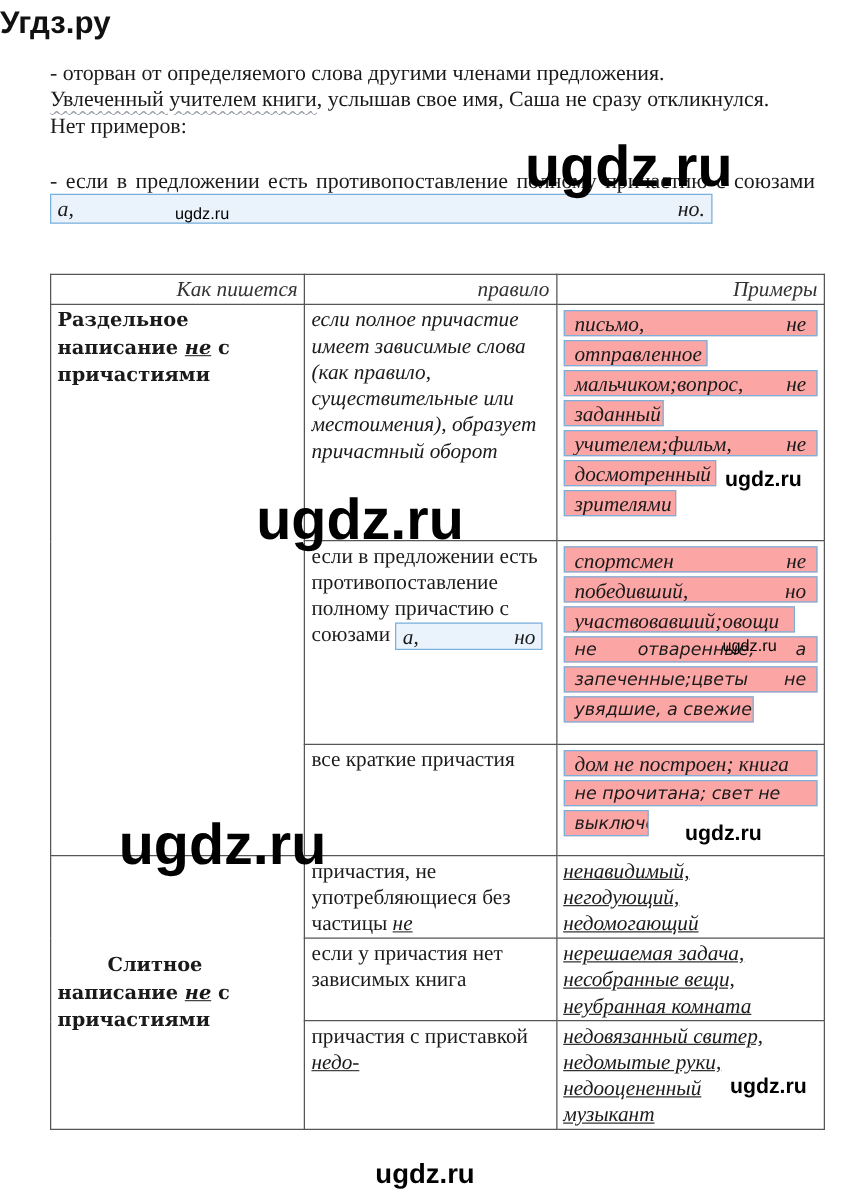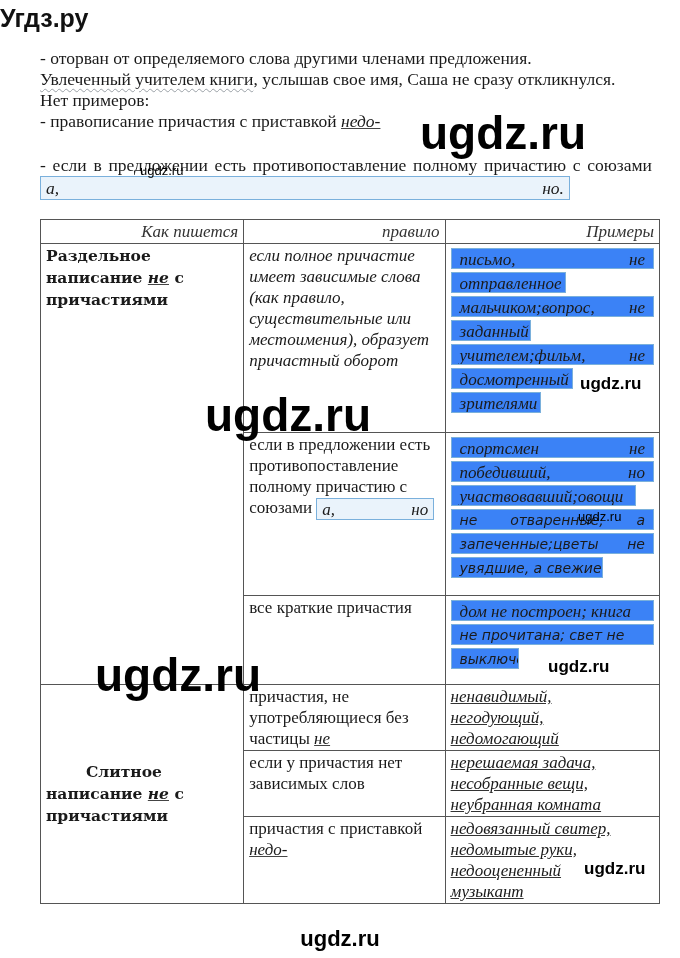--- a/index.html
+++ b/index.html
@@ -13,35 +13,34 @@
   .wm { position:absolute; font-family:"Liberation Sans", sans-serif; font-weight:bold; color:#000; line-height:1; }
   .wm-big { font-size:46px; }
   .wm-small { font-size:17px; }
   .wm-tiny { font-size:13px; font-weight:normal; }
   table.rules { position:absolute; left:40px; top:219px; width:620px; border-collapse:collapse; font-size:17px; line-height:21px; }
   table.rules td, table.rules th { border:1.5px solid #555; vertical-align:top; padding:1px 5px; text-align:left; }
   table.rules th { font-style:italic; font-weight:normal; color:#333; height:20px;text-align:right; }
   .col1 { width:200px; } .col2 { width:195px; } .col3 { width:205px; }
   .bold-sans { font-family:"DejaVu Serif", serif; font-weight:bold; font-size:15.5px; line-height:22px; }
   .just { text-align:justify; }
-  .ex-box { display:block; border:1px solid #7ab0dc; background:#3b82f6; font-style:italic; padding:0 8px; margin:3px 0; height:21px; line-height:21px; box-sizing:border-box; white-space:nowrap; overflow:hidden; }
+  .ex-box { display:block; border:1px solid #7ab0dc; background:#fca5a5; font-style:italic; padding:0 8px; margin:3px 0; height:21px; line-height:21px; box-sizing:border-box; white-space:nowrap; overflow:hidden; }
   .ex-box.sans { font-family:"DejaVu Sans", sans-serif; font-size:14px; }
   .ex-box .sp { display:flex; justify-content:space-between; }
   .ul-ex { font-style:italic; text-decoration:underline; text-decoration-color:#333; }
 </style>
 </head>
 <body>
 
 <div class="site-title">Угдз.ру</div>
 
 <div class="intro">
   <p>- оторван от определяемого слова другими членами предложения.</p>
   <p><span class="wavy">Увлеченный учителем книги</span><span>, услышав свое имя, Саша не сразу откликнулся.</span></p>
   <p>Нет примеров:</p>
-  <p><span>- правописание причастия с приставкой </span><span class="ital-ul">недо-</span></p>
   <p style="text-align:justify;margin-top:23px;"><span>- если в предложении есть противопоставление полному причастию с союзами</span> <span class="hl-box" style="width:530px;">
         <span>а,</span>
         <span>но.</span>
       </span></p>
 </div>
 
 <table class="rules">
   <thead>
     <tr>
       <th class="col1">Как пишется</th>
@@ -126,21 +125,21 @@
     <tr>
       <td rowspan="3" class="bold-sans" style="vertical-align:middle;"><span style="padding-left:40px;">Слитное написание </span><span class="ital-ul">не</span><span> с причастиями</span></td>
       <td class="just" style="height:60px;"><span>причастия, не употребляющиеся без частицы </span><span class="ital-ul">не</span></td>
       <td>
         <div class="ul-ex">ненавидимый,</div>
         <div class="ul-ex">негодующий,</div>
         <div class="ul-ex">недомогающий</div>
       </td>
     </tr>
     <tr>
-      <td class="just" style="height:60px;">если у причастия нет зависимых слов</td>
+      <td class="just" style="height:60px;">если у причастия нет зависимых книга</td>
       <td>
         <div class="ul-ex">нерешаемая задача,</div>
         <div class="ul-ex">несобранные вещи,</div>
         <div class="ul-ex">неубранная комната</div>
       </td>
     </tr>
     <tr>
       <td class="just" style="height:80px;"><span>причастия с приставкой </span><span class="ital-ul">недо-</span></td>
       <td>
         <div class="ul-ex">недовязанный свитер,</div>

